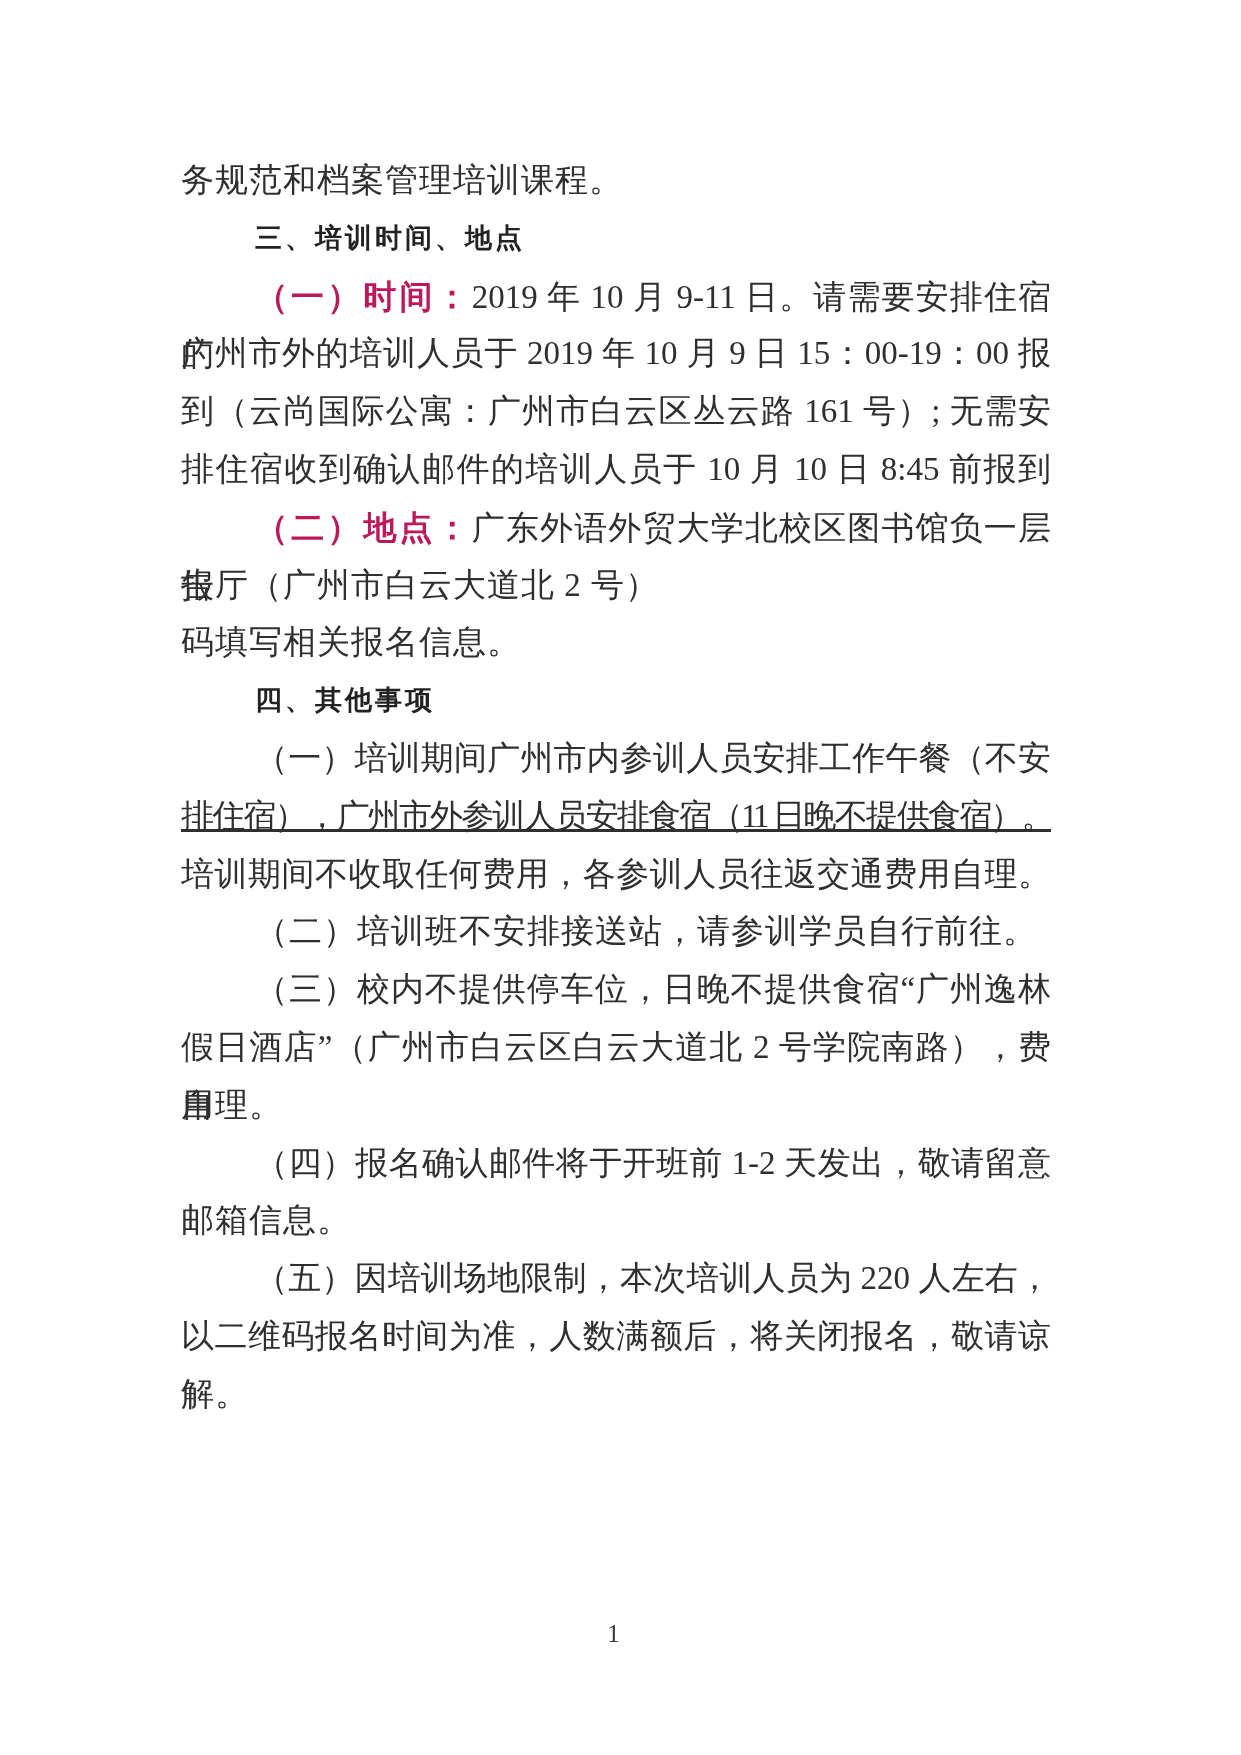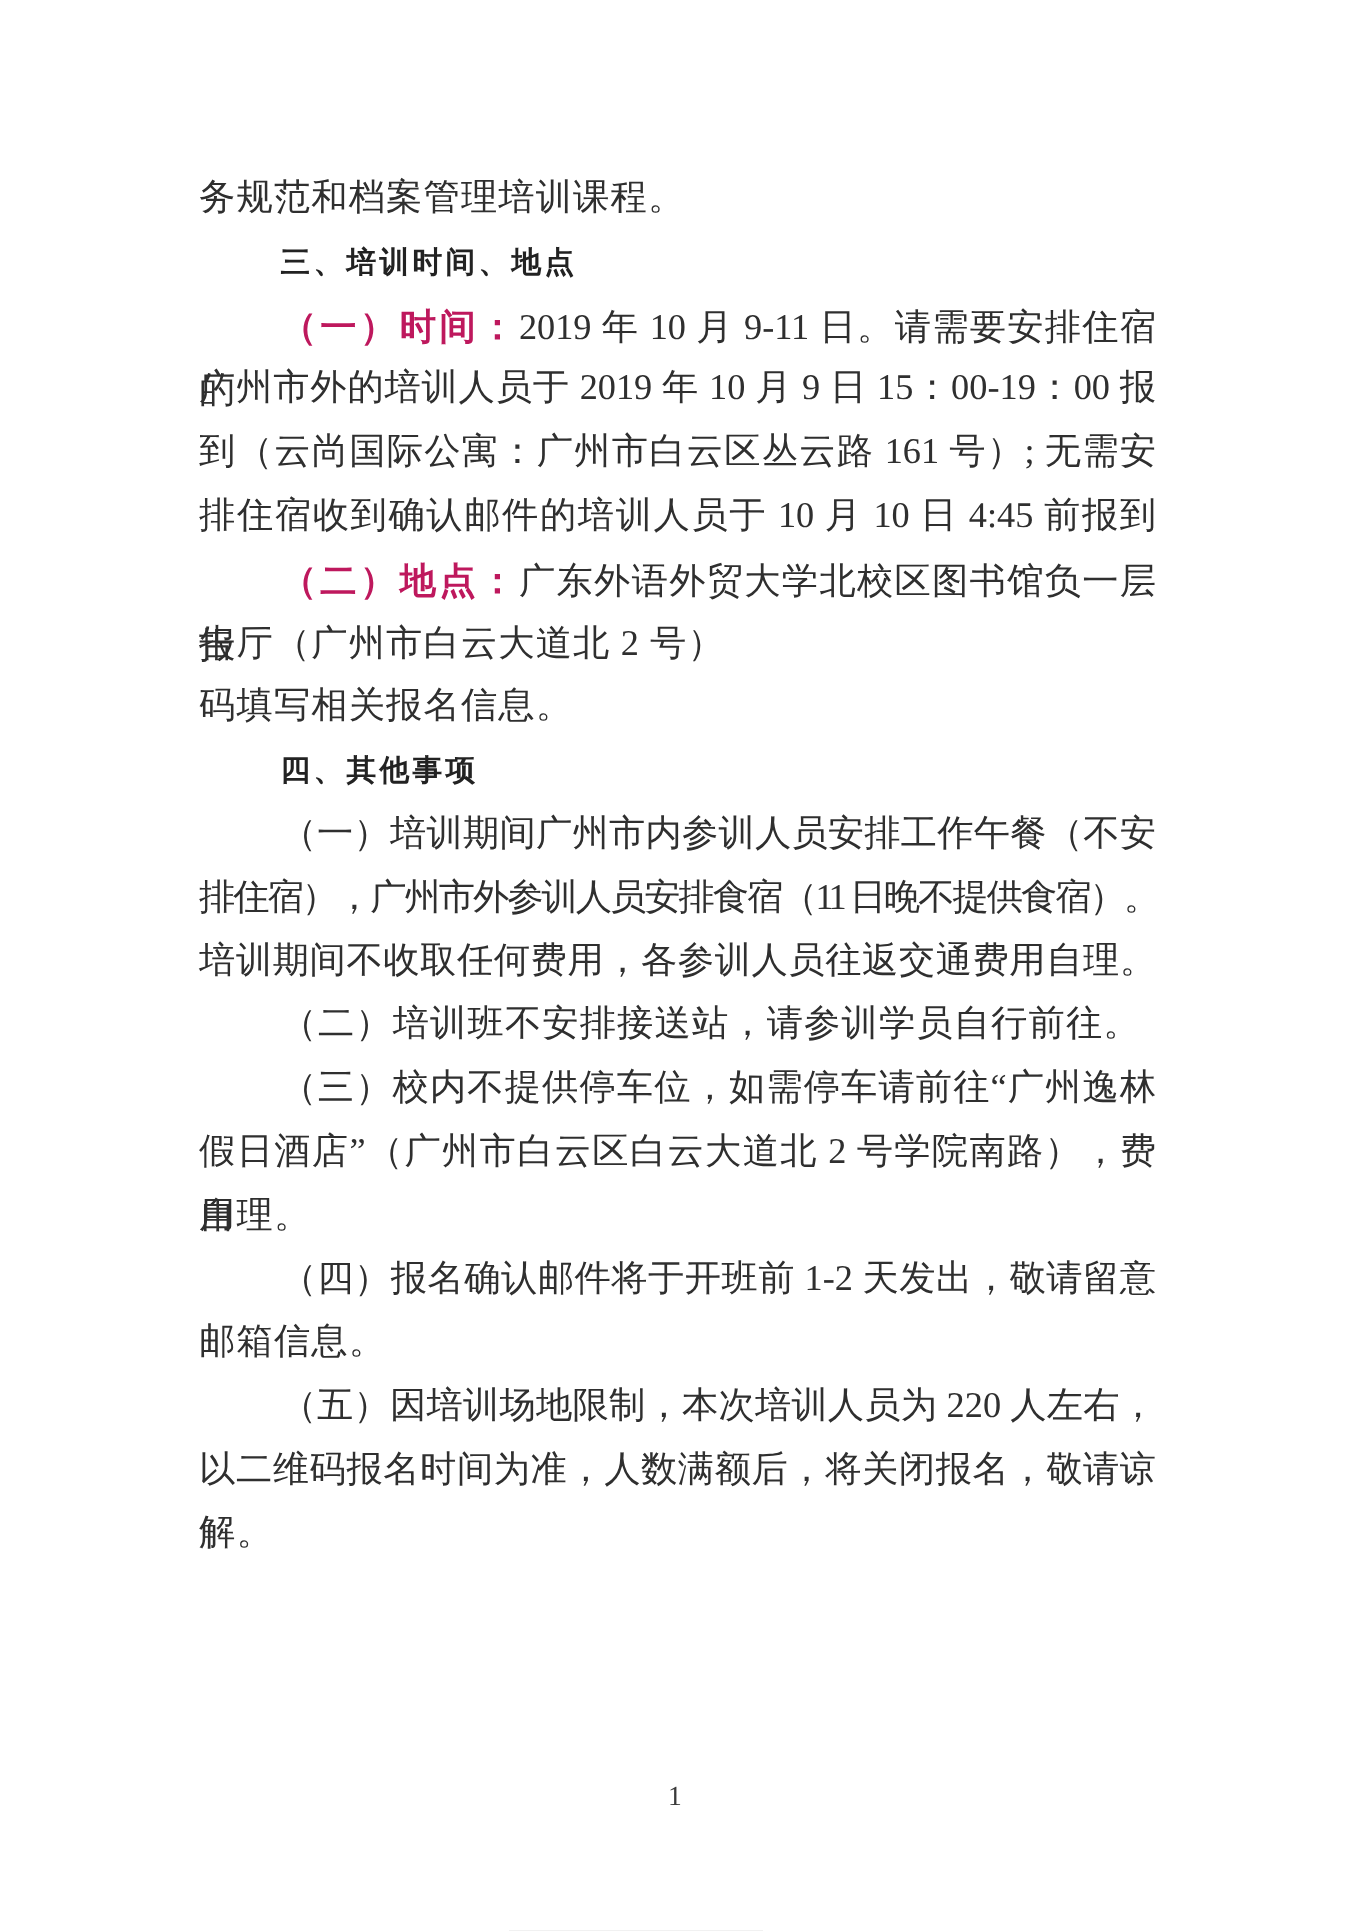--- a/index.html
+++ b/index.html
@@ -35,20 +35,21 @@
     white-space: normal;
     letter-spacing: 0;
     text-align: justify;
     text-align-last: justify;
   }
   .line.indent {
     text-indent: 74px;
   }
   .line.tight {
     letter-spacing: -3.5px;
+    text-decoration: underline;
   }
   .line.heading {
     font-family: "Liberation Sans", "DejaVu Sans", sans-serif;
     font-weight: 700;
     font-size: 27px;
     letter-spacing: 3px;
     color: #222222;
   }
   .line .label {
     font-family: "Liberation Sans", "DejaVu Sans", sans-serif;
@@ -70,30 +71,30 @@
 </head>
 <body>
 
 <div class="page">
   <div class="doc-body" id="doc-body">
       <div class="line"><span class="text">务规范和档案管理培训课程。</span></div>
       <div class="line heading indent"><span class="text">三、培训时间、地点</span></div>
       <div class="line indent justify"><span class="label">（一）时间：</span><span class="text">2019 年 10 月 9-11 日。请需要安排住宿的</span></div>
       <div class="line justify"><span class="text">广州市外的培训人员于 2019 年 10 月 9 日 15：00-19：00 报</span></div>
       <div class="line justify"><span class="text">到（云尚国际公寓：广州市白云区丛云路 161 号）; 无需安</span></div>
-      <div class="line justify"><span class="text">排住宿收到确认邮件的培训人员于 10 月 10 日 4:45 前报到</span></div>
+      <div class="line justify"><span class="text">排住宿收到确认邮件的培训人员于 10 月 10 日 8:45 前报到</span></div>
       <div class="line indent justify"><span class="label">（二）地点：</span><span class="text">广东外语外贸大学北校区图书馆负一层报</span></div>
       <div class="line"><span class="text">告厅（广州市白云大道北 2 号）</span></div>
       <div class="line"><span class="text">码填写相关报名信息。</span></div>
       <div class="line heading indent"><span class="text">四、其他事项</span></div>
       <div class="line indent justify"><span class="text">（一）培训期间广州市内参训人员安排工作午餐（不安</span></div>
       <div class="line justify tight"><span class="text">排住宿），广州市外参训人员安排食宿（11 日晚不提供食宿）。</span></div>
       <div class="line justify"><span class="text">培训期间不收取任何费用，各参训人员往返交通费用自理。</span></div>
       <div class="line indent"><span class="text">（二）培训班不安排接送站，请参训学员自行前往。</span></div>
-      <div class="line indent justify"><span class="text">（三）校内不提供停车位，如需停车请前往“广州逸林</span></div>
+      <div class="line indent justify"><span class="text">（三）校内不提供停车位，日晚不提供食宿“广州逸林</span></div>
       <div class="line justify"><span class="text">假日酒店”（广州市白云区白云大道北 2 号学院南路），费用</span></div>
       <div class="line"><span class="text">自理。</span></div>
       <div class="line indent justify"><span class="text">（四）报名确认邮件将于开班前 1-2 天发出，敬请留意</span></div>
       <div class="line"><span class="text">邮箱信息。</span></div>
       <div class="line indent justify"><span class="text">（五）因培训场地限制，本次培训人员为 220 人左右，</span></div>
       <div class="line justify"><span class="text">以二维码报名时间为准，人数满额后，将关闭报名，敬请谅</span></div>
       <div class="line"><span class="text">解。</span></div>
     </div>
 
   <div class="page-number">1</div>

